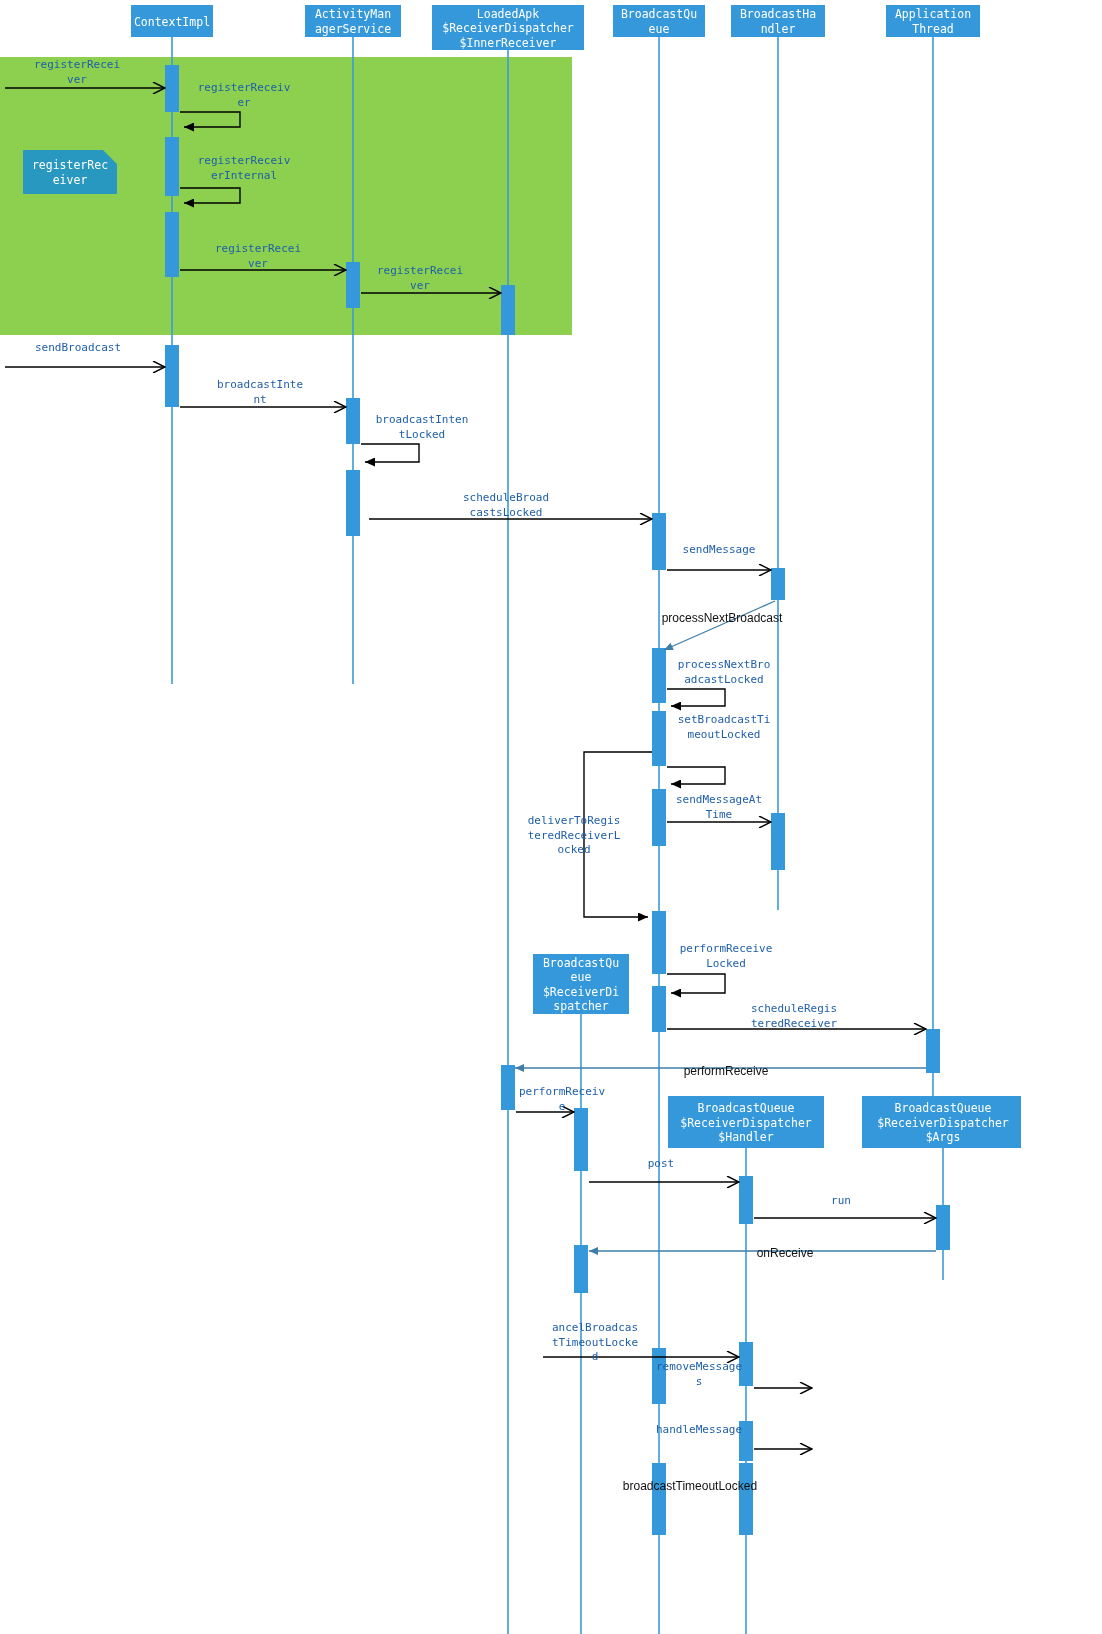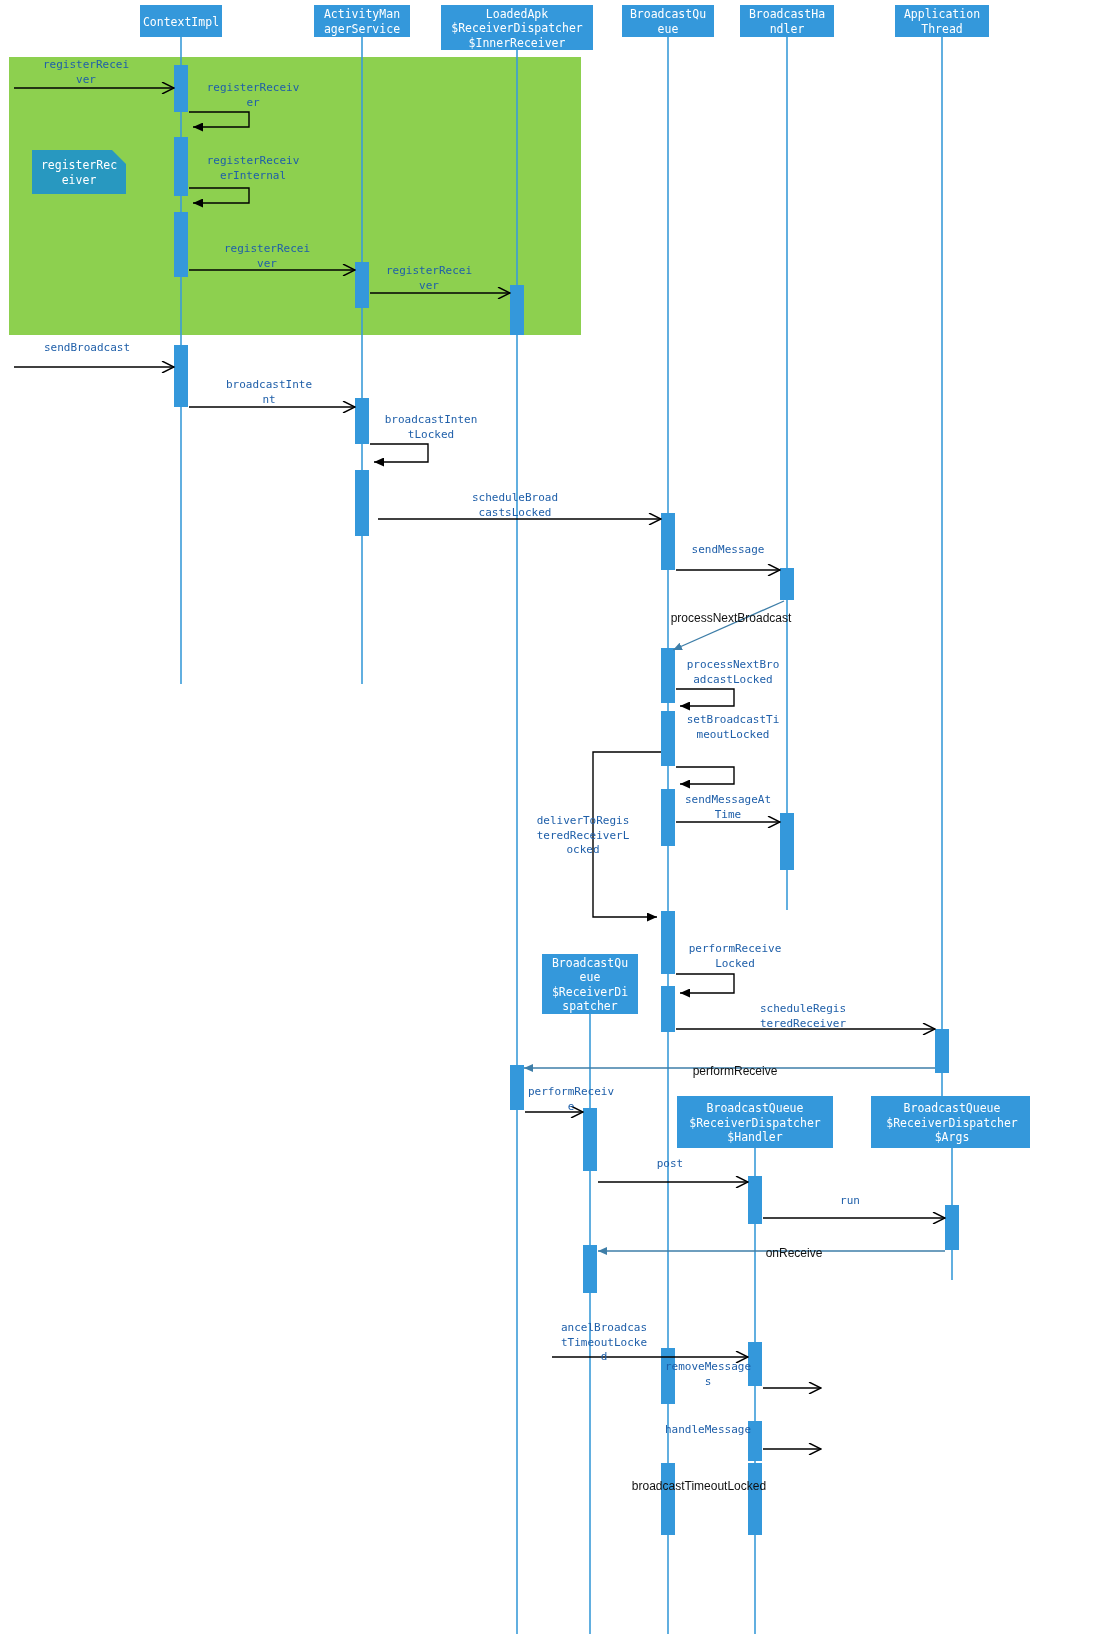--- a/index.html
+++ b/index.html
@@ -1,17 +1,17 @@
 <!DOCTYPE html>
 <html><head>
 <meta charset="utf-8">
 <style>
   html,body{margin:0;padding:0;background:#ffffff;}
   body{width:1102px;height:1634px;font-family:"DejaVu Sans Mono",monospace;}
-  #canvas{position:relative;width:1021px;height:1634px;overflow:hidden;padding-left:9px;}
+  #canvas{position:relative;width:1021px;height:1634px;overflow:hidden;}
   svg{display:block;}
   .lbl{font-family:"DejaVu Sans Mono",monospace;font-size:11px;fill:#1F5FA9;}
   .lbl-dark{font-family:"Liberation Sans",sans-serif;font-size:12px;fill:#111111;}
   .hdr-text{font-family:"DejaVu Sans Mono",monospace;font-size:11.5px;fill:#ffffff;}
   .note-text{font-family:"DejaVu Sans Mono",monospace;font-size:11.5px;fill:#ffffff;}
 </style>
 </head>
 <body>
 
 <div id="canvas">

